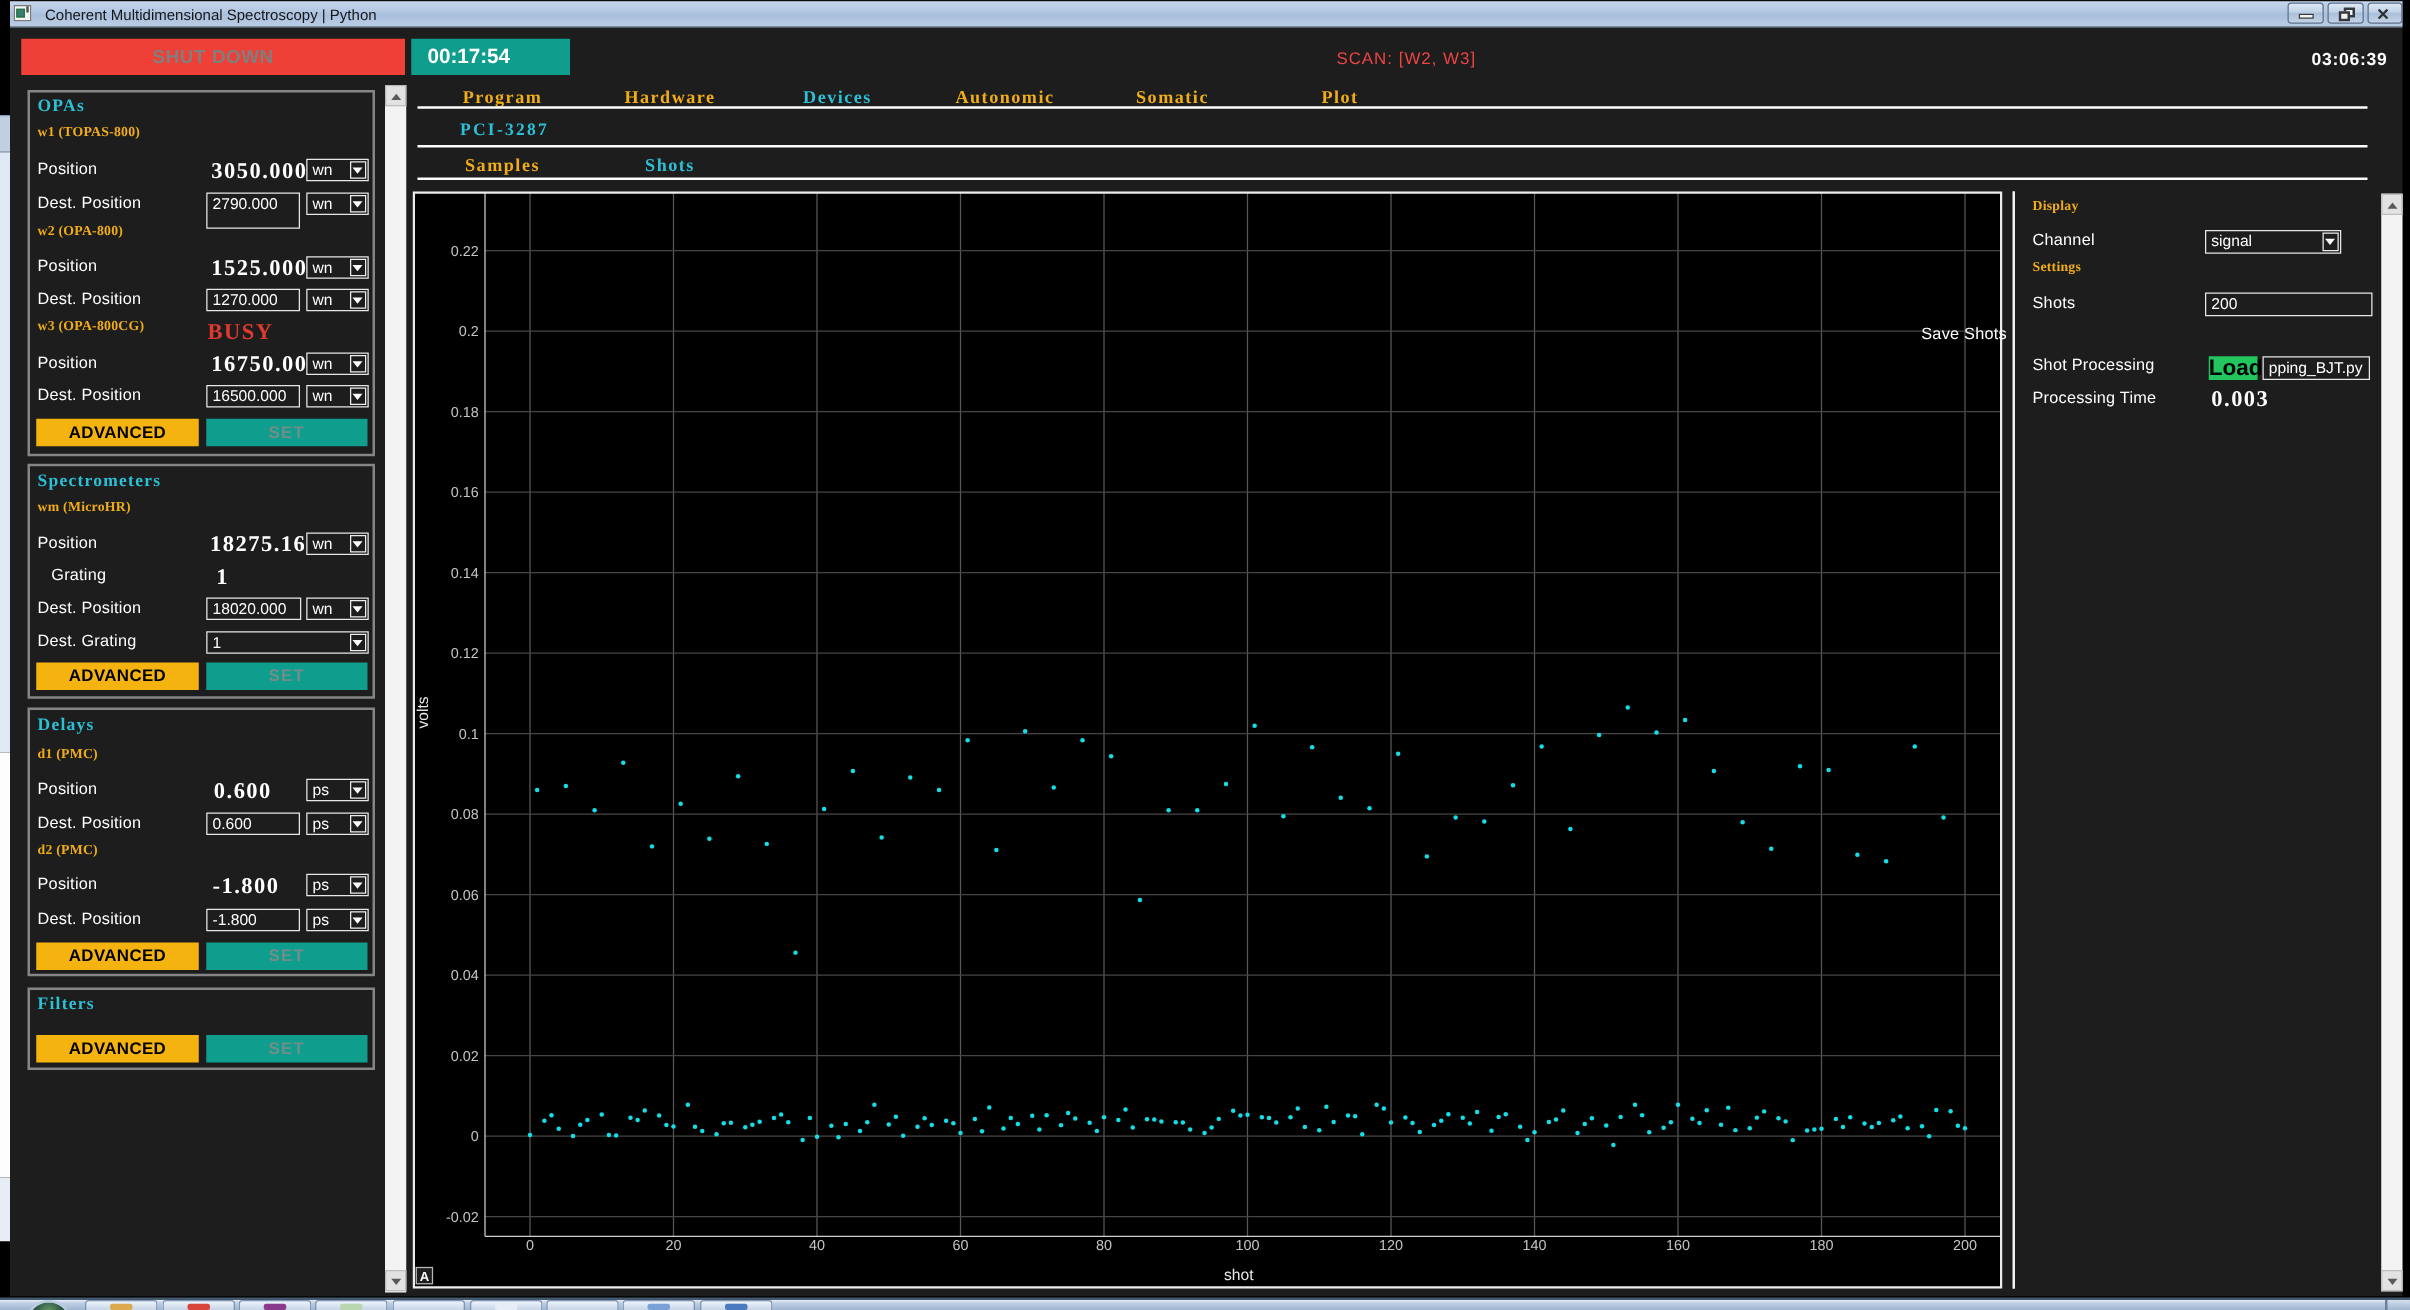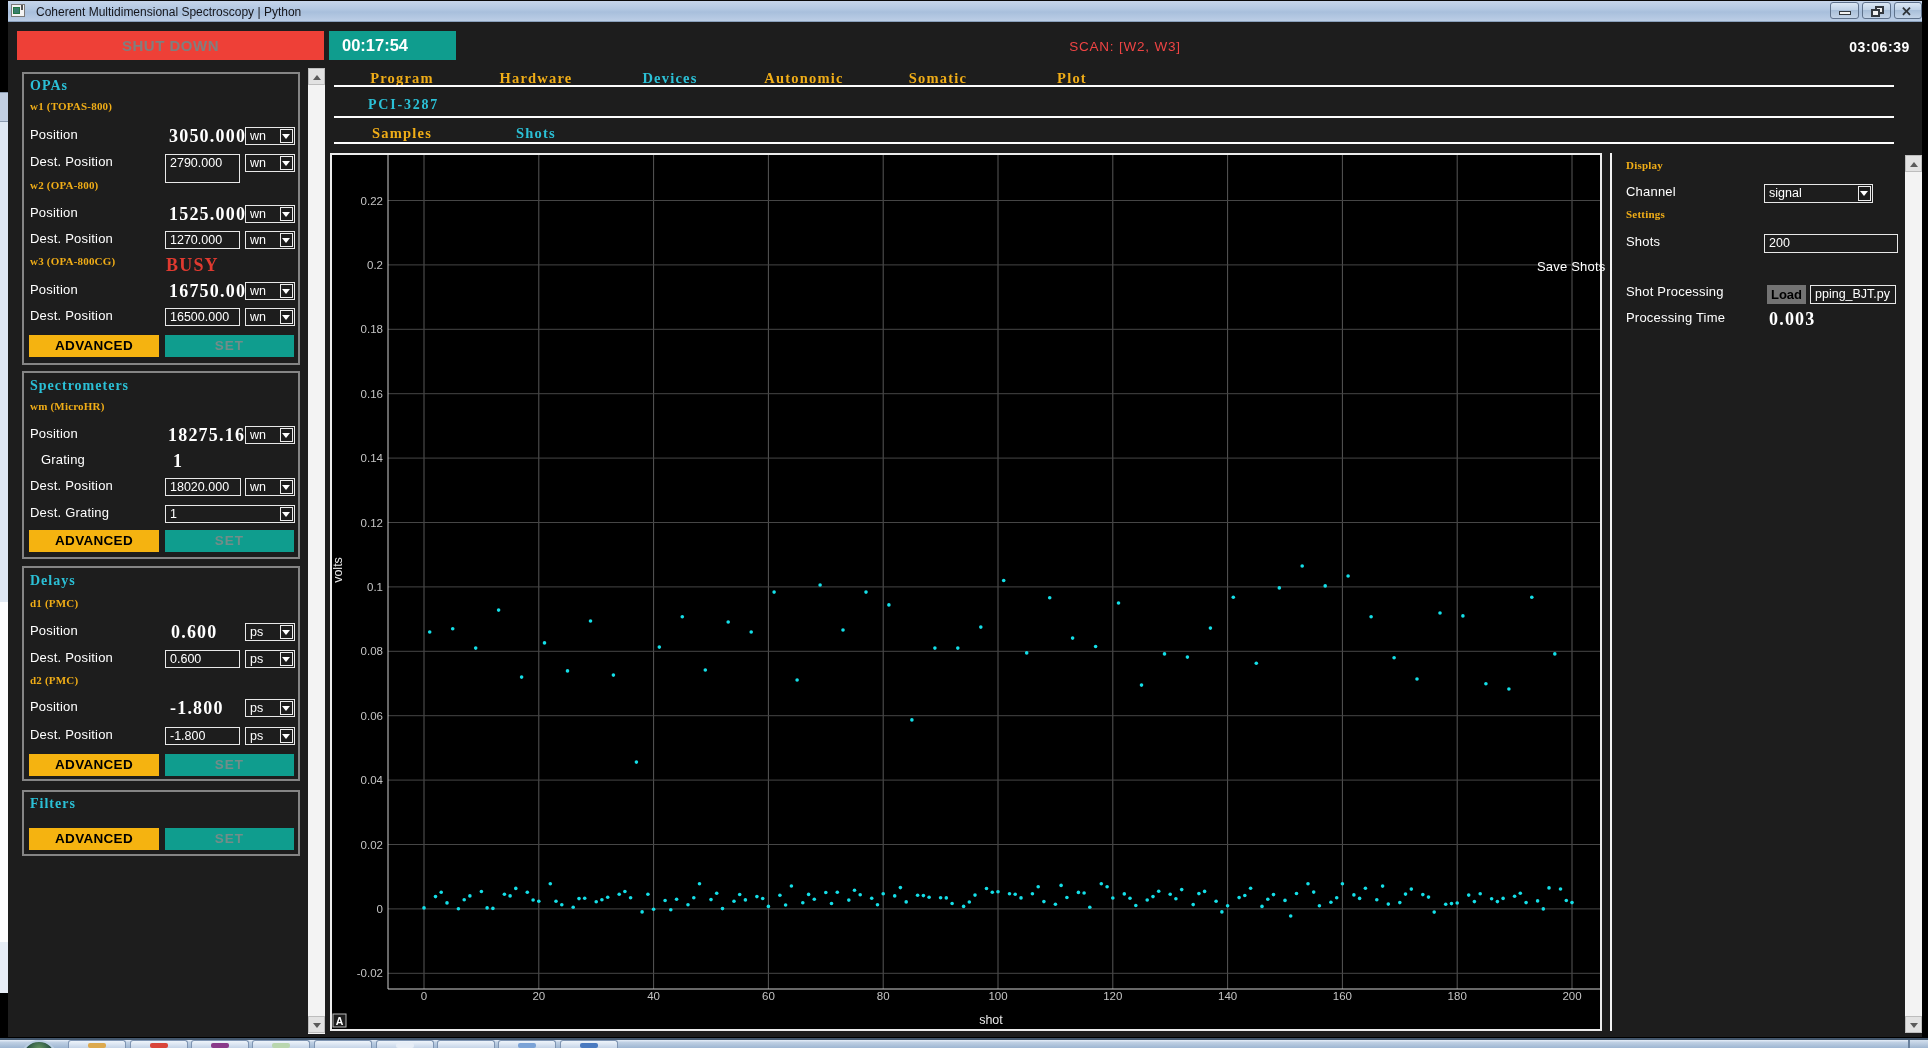--- a/index.html
+++ b/index.html
@@ -427,21 +427,21 @@
 <div class="abs ho" style="left:1626px;top:159px;">Display</div>
 <div class="abs lb" style="left:1626px;top:184px;">Channel</div>
 <div class="abs ddb" style="left:1764px;top:184px;width:109px;height:19px;line-height:17px;">signal<span class="ddarr">
       <i></i>
     </span></div>
 <div class="abs ho" style="left:1626px;top:208px;">Settings</div>
 <div class="abs lb" style="left:1626px;top:234px;">Shots</div>
 <div class="abs inp" style="left:1764px;top:234px;width:134px;height:19px;line-height:17px;">200</div>
 <div class="abs lb" style="left:1537px;top:259px;">Save Shots</div>
 <div class="abs lb" style="left:1626px;top:284px;">Shot Processing</div>
-<div class="abs abs" style="background:#737373;color:#000;font-weight:bold;font-size:13px;text-align:center;left:1767px;top:285px;width:39px;height:19px;line-height:19px;">Load</div>
+<div class="abs abs" style="background:#22c55e;color:#000;font-weight:bold;font-size:18px;text-align:center;left:1767px;top:285px;width:39px;height:19px;line-height:19px;">Load</div>
 <div class="abs inp" style="left:1810px;top:285px;width:86px;height:19px;line-height:17px;">pping_BJT.py</div>
 <div class="abs val" style="left:1769px;top:309px;">0.003</div>
 <div class="abs lb" style="left:1626px;top:310px;">Processing Time</div>
 <div class="abs sbtrack" style="left:1905px;top:155px;width:17px;height:878px;"></div>
 <div class="abs sbarr" style="left:1905px;top:155px;">
     <i class="tri-u"></i>
   </div>
 <div class="abs sbarr" style="left:1905px;top:1016px;">
     <i class="tri-d"></i>
   </div>

